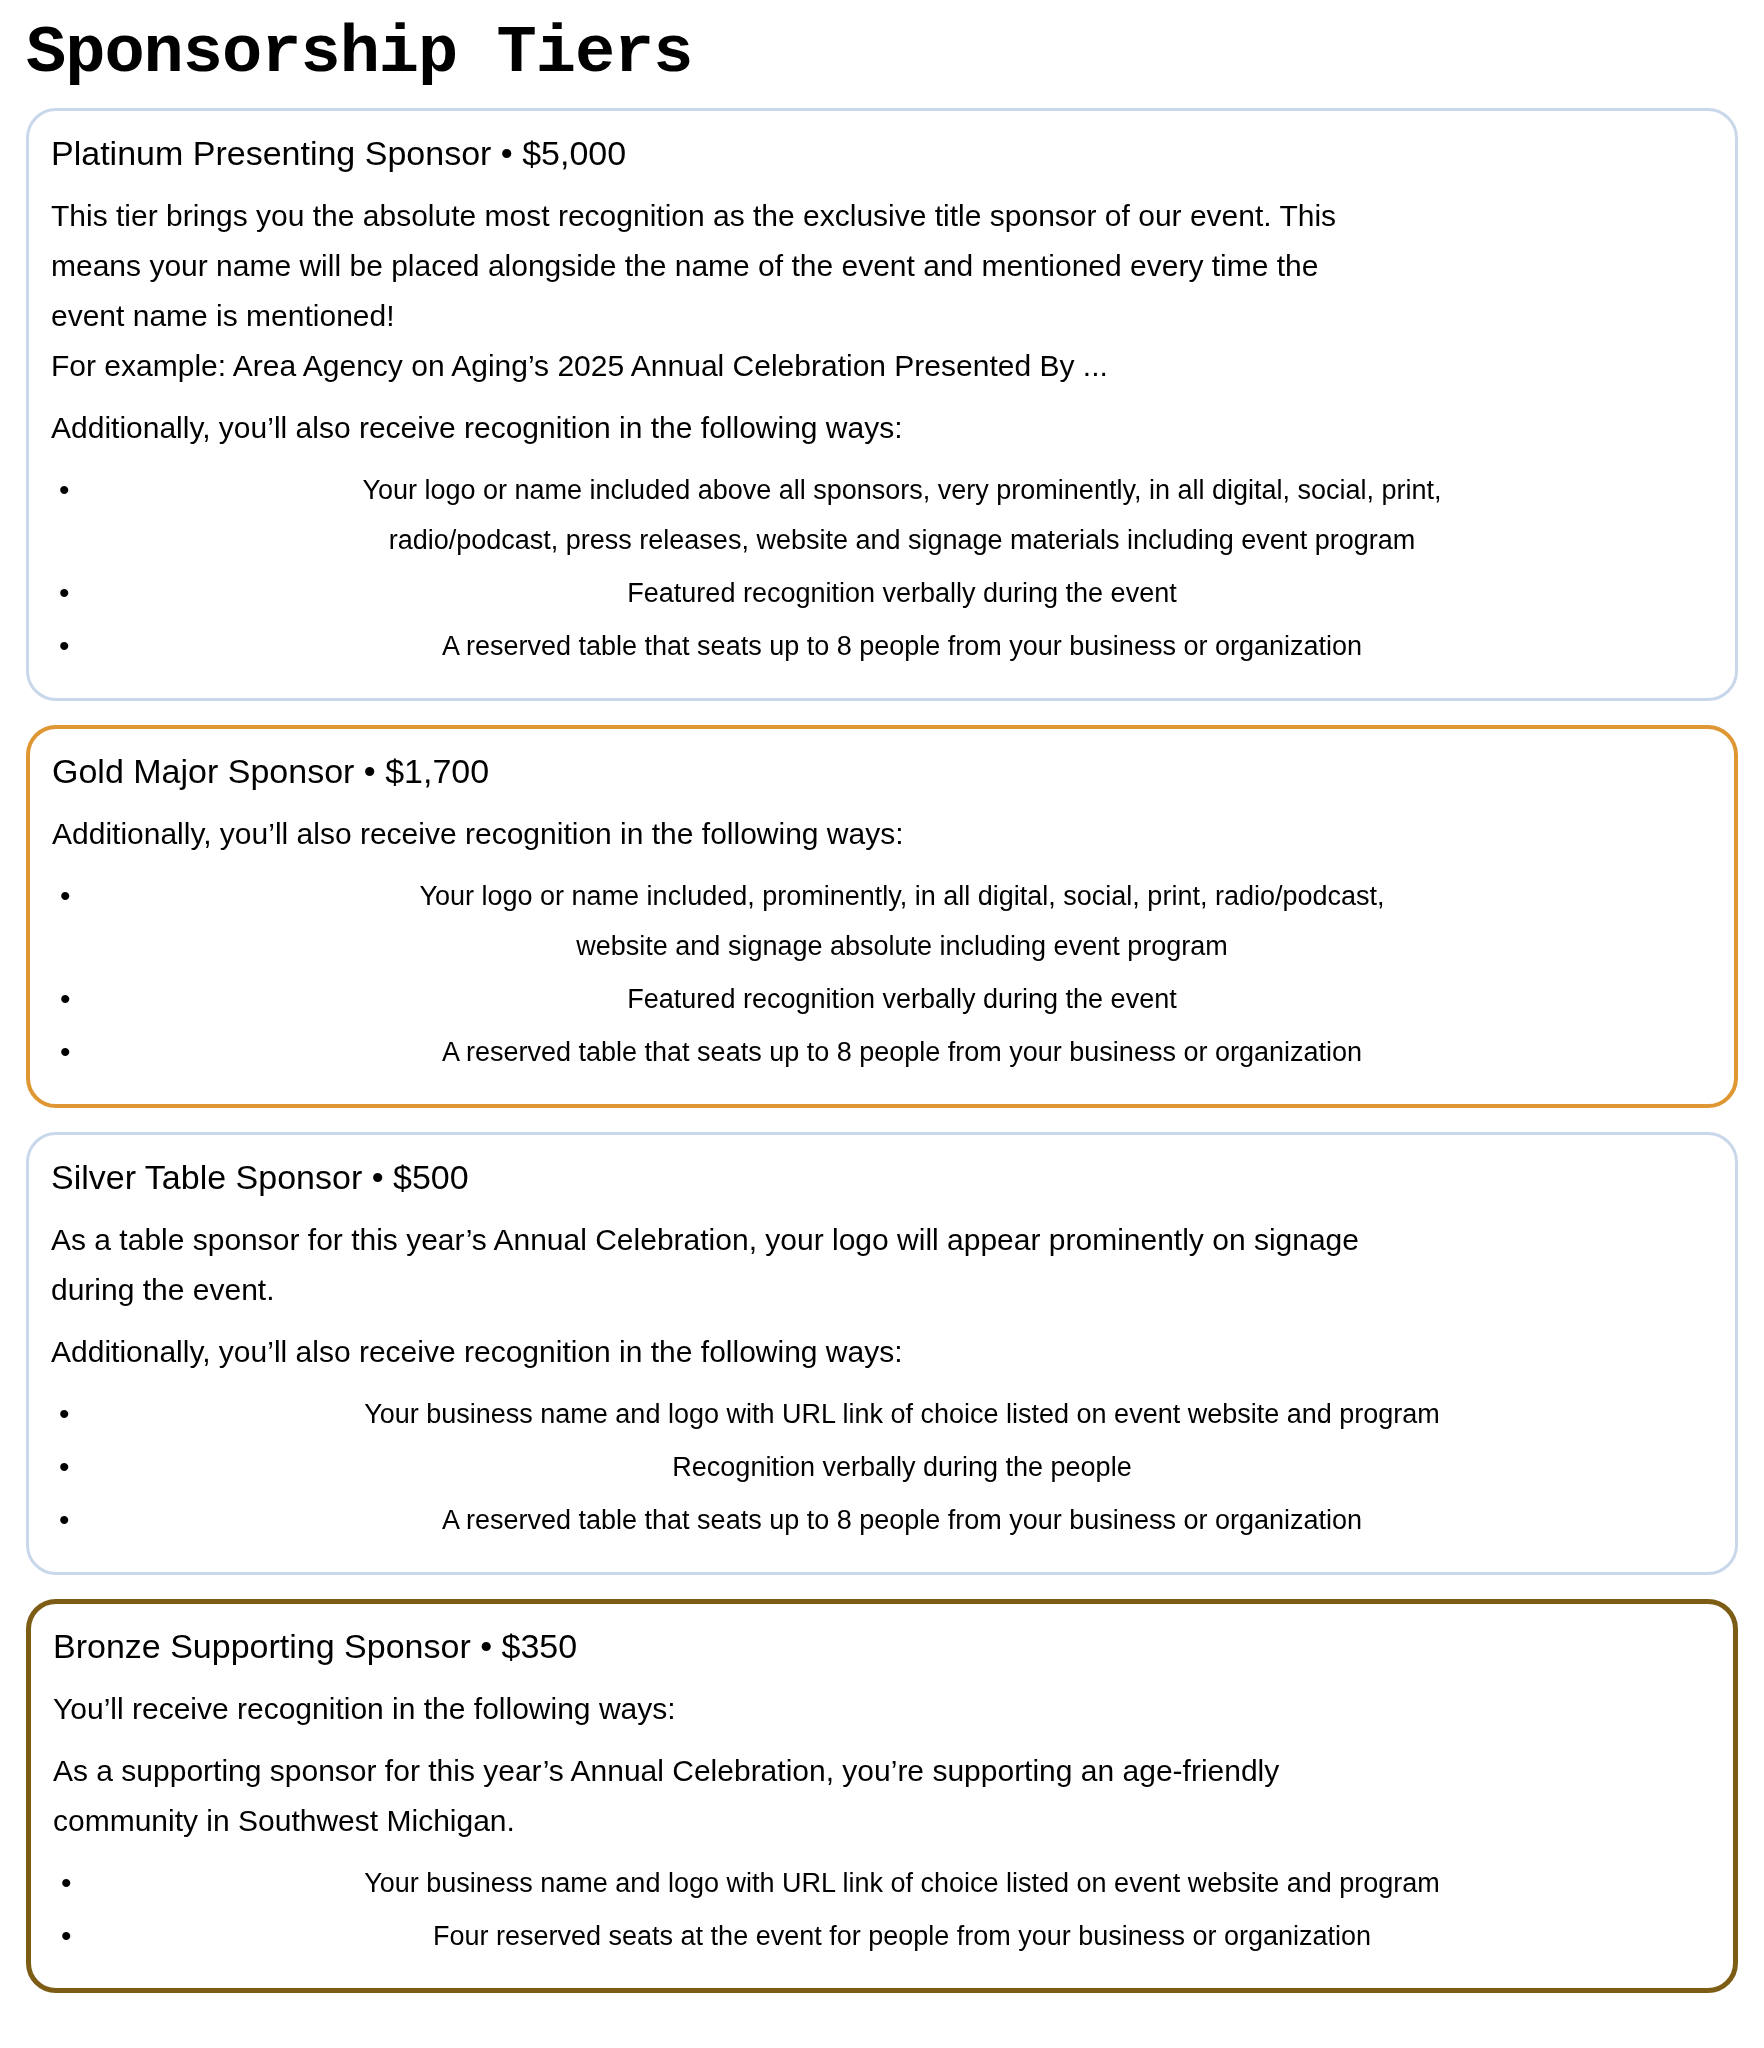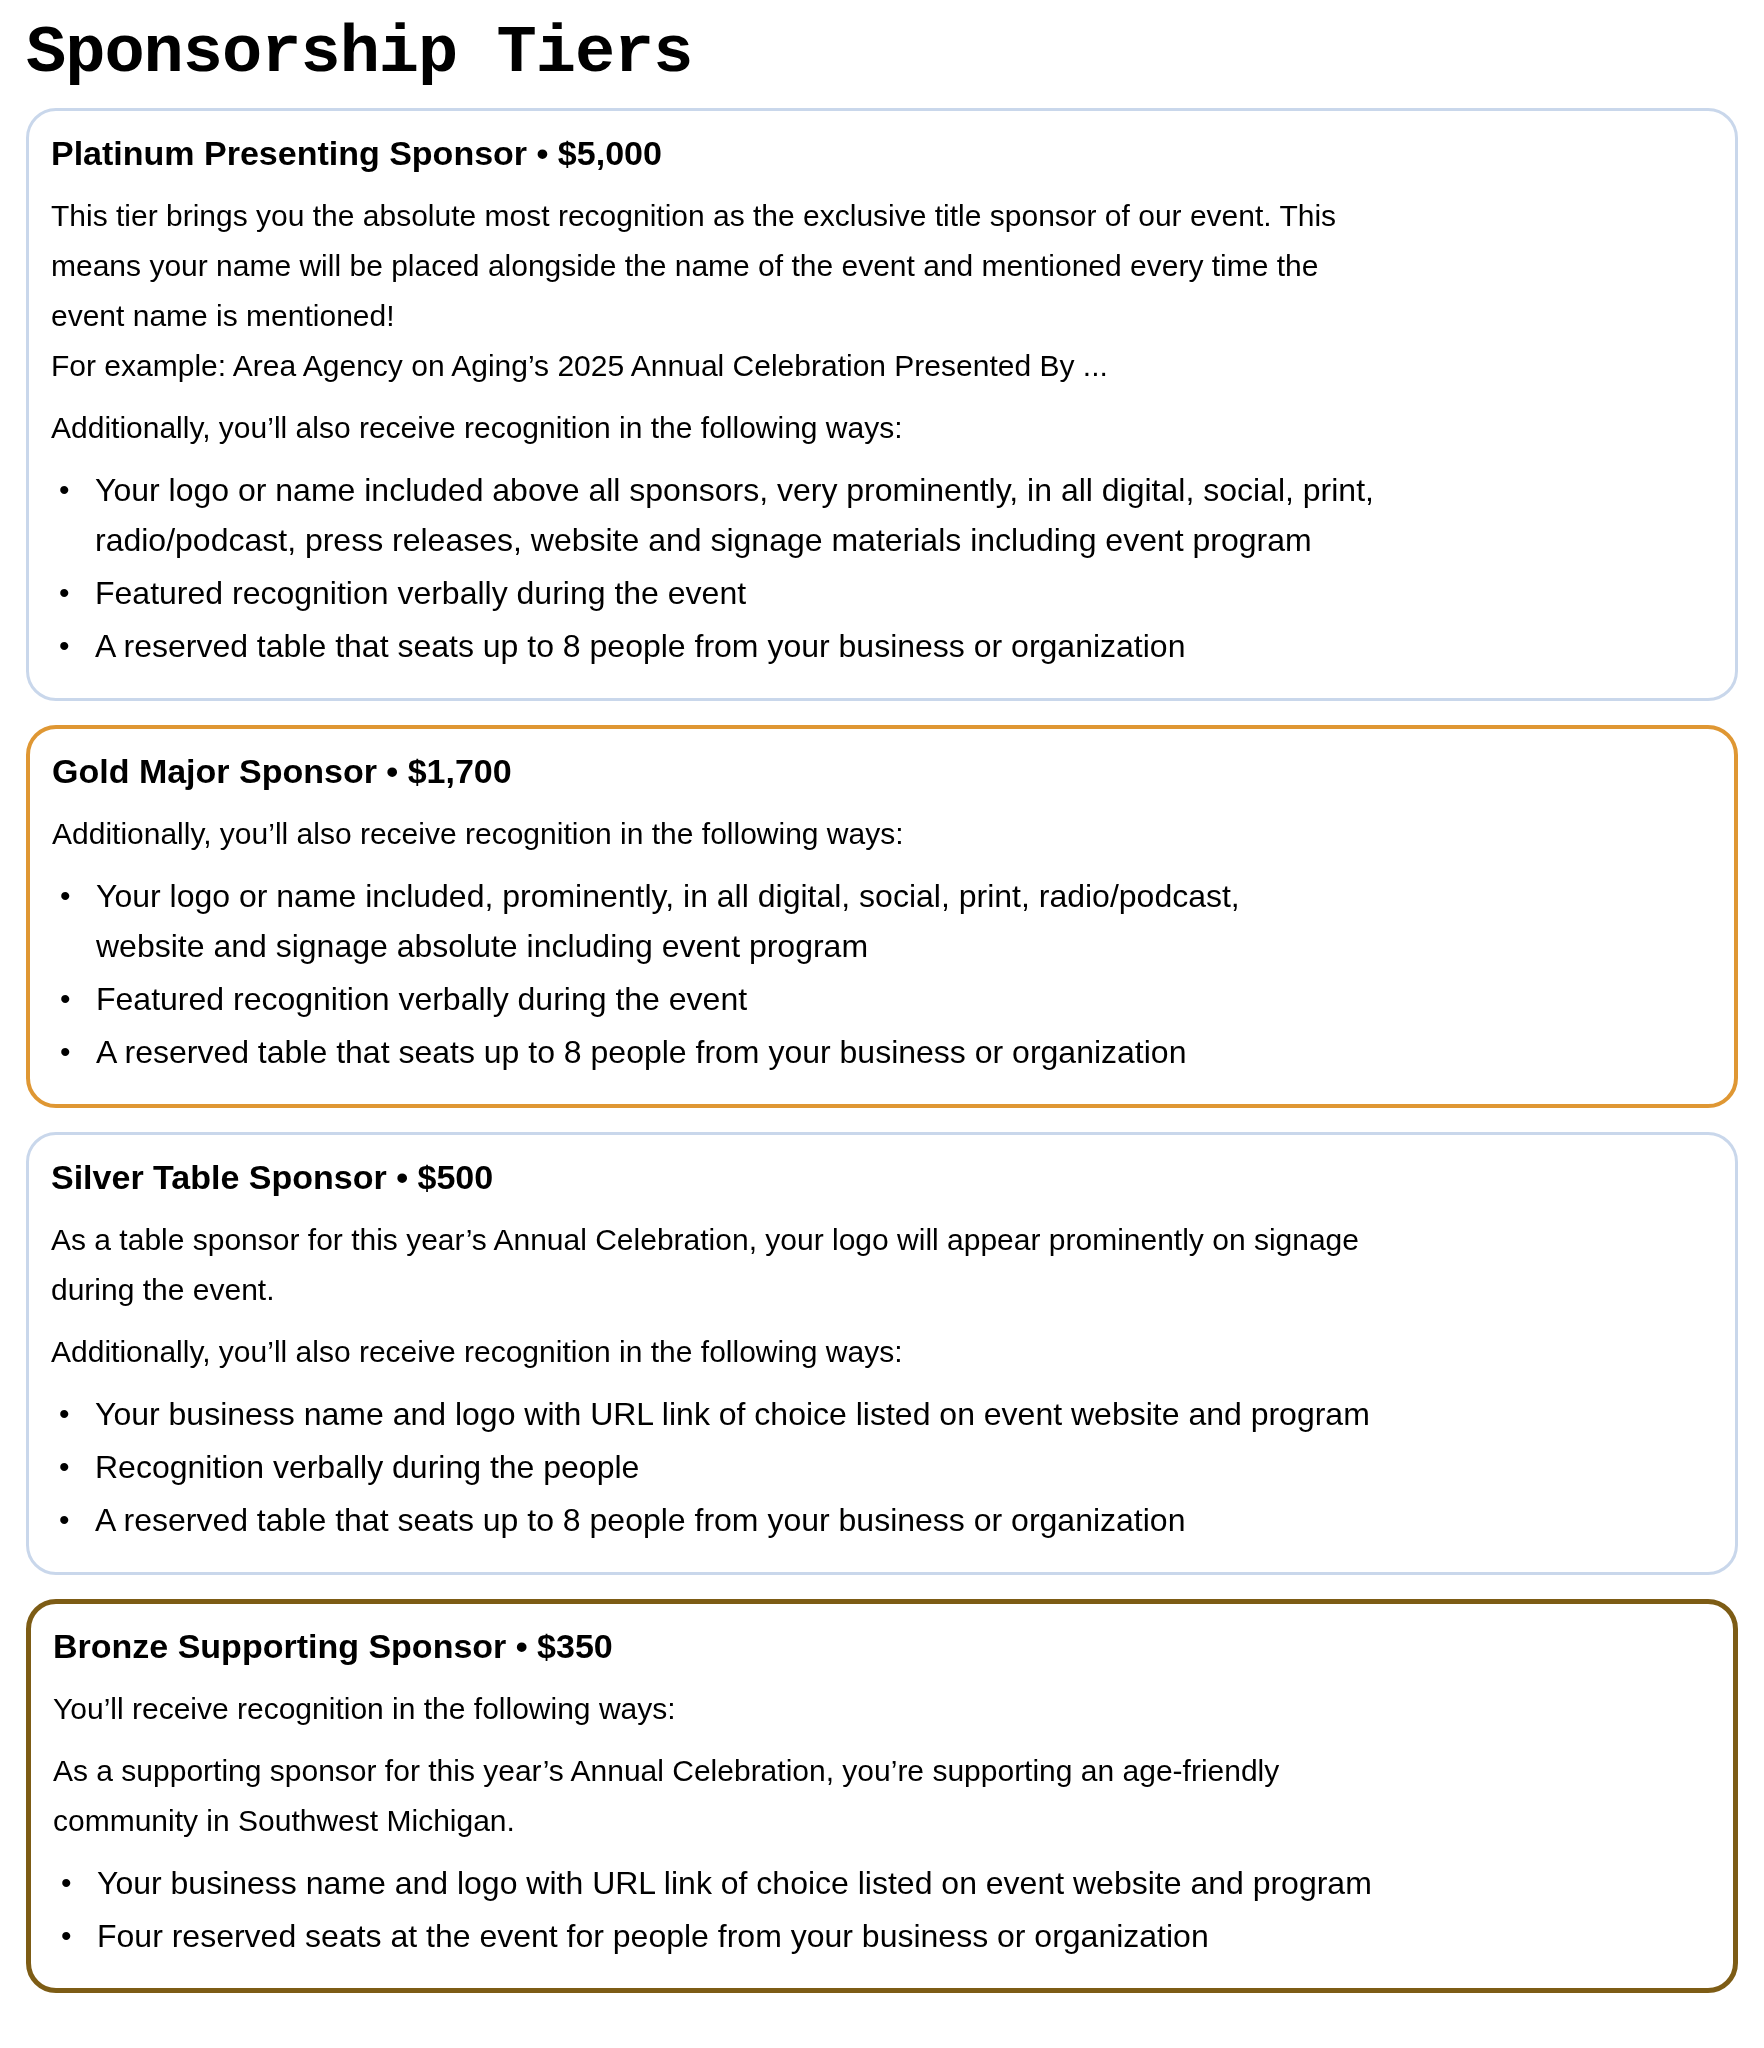--- a/index.html
+++ b/index.html
@@ -35,35 +35,36 @@
     margin-bottom: 24px;
     background: #ffffff;
   }
   .tier-platinum { border-width: 3px; }
   .tier-gold     { border-width: 4px; }
   .tier-silver   { border-width: 3px; }
   .tier-bronze   { border-width: 5px; }
   .tier-heading {
     font-size: 34px;
     line-height: 44px;
-    font-weight: 700;
+    font-weight: 400;
     margin: 0 0 16px 0;
   }
   .para {
     font-size: 30px;
     line-height: 50px;
     margin: 0 0 12px 0;
     white-space: pre-line;
   }
   ul.bullets {
     list-style: none;
     margin: 0;
     padding: 0;
-    font-size: 32px;
+    font-size: 27px;
     line-height: 50px;
+    text-align: center;
   }
   ul.bullets li {
     position: relative;
     padding-left: 44px;
     margin: 0 0 3px 0;
     white-space: pre-line;
   }
   ul.bullets li::before {
     content: "\2022";
     position: absolute;

